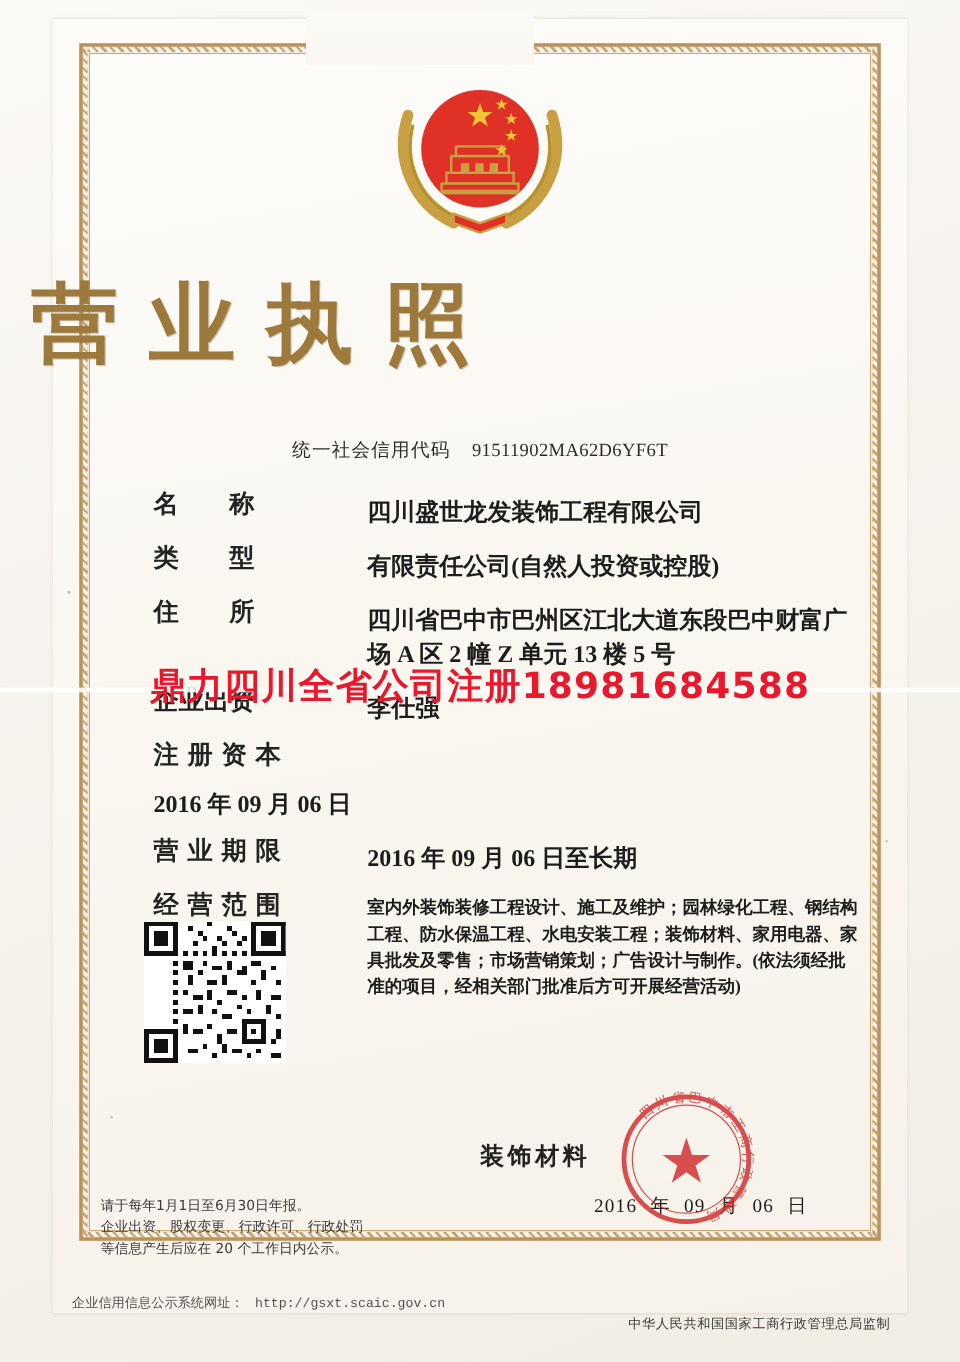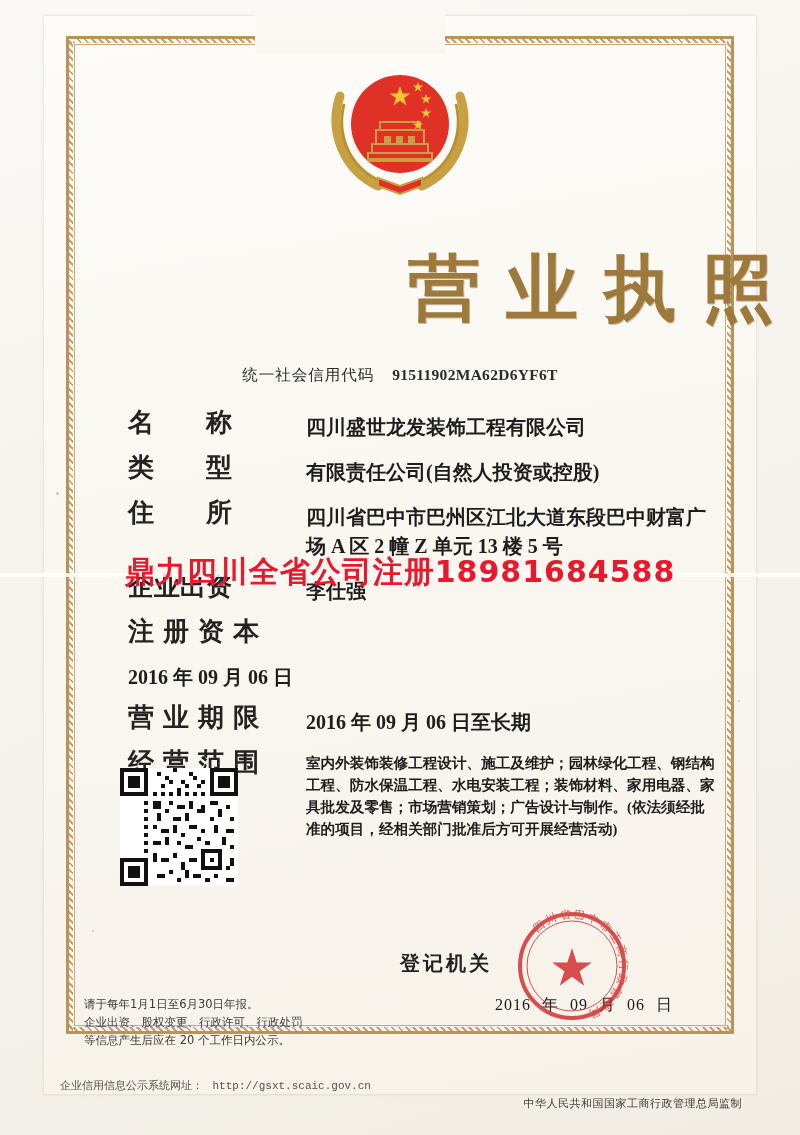--- a/index.html
+++ b/index.html
@@ -95,68 +95,67 @@
     width: 164px;
     height: 150px;
     z-index: 5;
   }
 
   
   .title {
     position: absolute;
     left: 0; right: 0;
     top: 222px;
-    text-align: right;
+    text-align: left;
     font-family: "DejaVu Serif", "Liberation Serif", serif;
     font-weight: bold;
     font-size: 72px;
     letter-spacing: 26px;
     text-indent: 26px;
     color: #9d7a3c;
     text-shadow: 1px 1px 0 rgba(120,90,40,0.35);
     z-index: 6;
-    margin-top: 19px;
   }
 
   
   .credit-line {
     position: absolute;
     top: 365px;
     left: 0; right: 0;
     text-align: center;
     font-size: 15.5px;
     color: #2c2c2c;
     font-family: "Liberation Serif", serif;
     z-index: 6;
   }
   .credit-line .label { letter-spacing: 1px; }
   .credit-line .value {
     font-family: "Liberation Serif", serif;
-    font-weight: bold;
+    font-weight: normal;
     letter-spacing: 0.3px;
     margin-left: 14px;
   }
 
   
   .fields {
     position: absolute;
     left: 128px;
     top: 408px;
     width: 590px;
     z-index: 6;
   }
   .row {
     display: flex;
     align-items: flex-start;
     margin-bottom: 11px;
   }
   .row .lbl {
     width: 178px;
     flex: 0 0 178px;
-    font-size: 26px;
+    font-size: 21px;
     font-weight: bold;
     color: #232323;
     font-family: "DejaVu Serif", "Liberation Serif", serif;
     letter-spacing: 0;
     line-height: 1.15;
   }
   .row .val {
     flex: 1 1 auto;
     font-size: 20px;
     color: #1d1d1d;
@@ -494,21 +493,21 @@
           <rect x="26" y="27" width="2" height="1"></rect>
         <rect x="27" y="22" width="1" height="2"></rect>
           <rect x="26" y="24" width="1" height="1"></rect>
       </g>
     </svg>
   </div>
 
   <div class="scanband"></div>
   <div class="watermark">鼎力四川全省公司注册18981684588</div>
 
-  <div class="registry">登记机关</div>
+  <div class="registry">装饰材料</div>
 
   <div class="issue-date">
     <span>2016</span>
     <span>年</span>
     <span>09</span>
     <span>月</span>
     <span>06</span>
     <span>日</span>
   </div>
 

